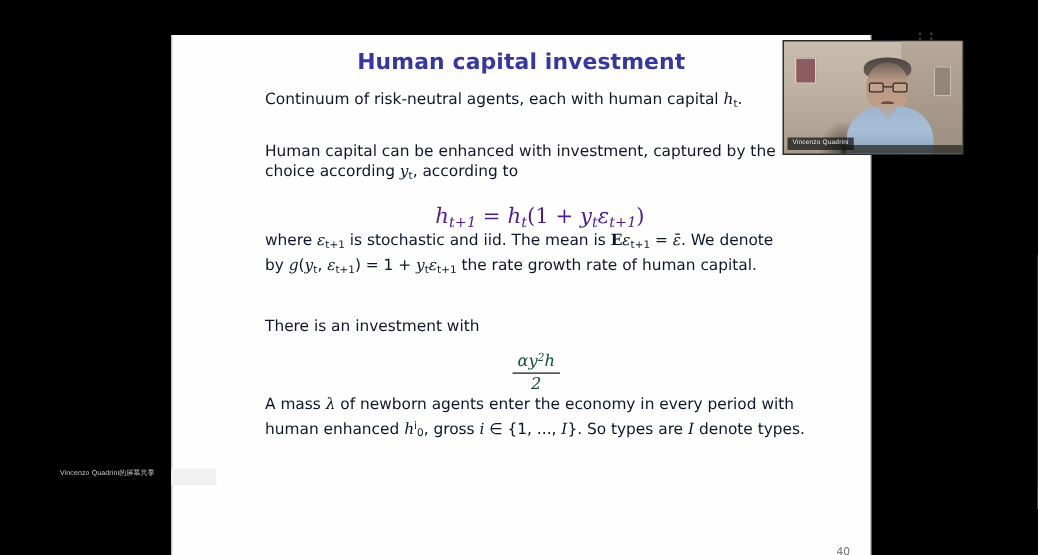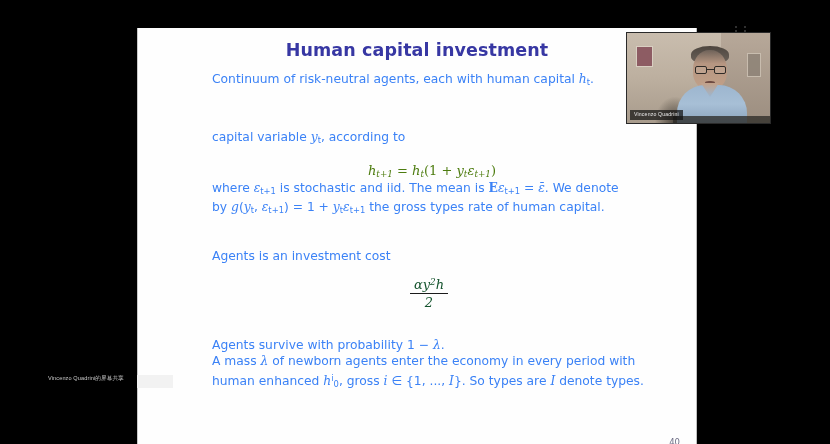--- a/index.html
+++ b/index.html
@@ -47,41 +47,41 @@
     font-weight: bold;
     color: #3737a3;
     letter-spacing: 0.1px;
     margin-top: 12px;
     font-family: "DejaVu Sans", sans-serif;
   }
 
   .body-block {
     font-size: 12.3px;
     line-height: 16.5px;
-    color: #3b82f6;
+    color: #0f172a;
     margin-left: 58px;
     margin-right: 10px;
     font-family: "DejaVu Sans", sans-serif;
   }
 
   .b1 { margin-top: 11px; }
   .b2 { margin-top: 22px; }
   .b3 { }
   .b4 { margin-top: 29px; }
   .b5 { margin-top: 26px; }
   .b6 { }
 
   .eq {
     text-align: center;
-    font-size: 13px;
+    font-size: 17px;
     margin-top: 14px;
     margin-left: 30px;
     font-family: "DejaVu Serif", serif;
     font-style: italic;
-    color: #4d7c0f;
+    color: #4c1d95;
   }
 
   .eq2 {
     text-align: center;
     margin-top: 12px;
     margin-left: 24px;
     font-family: "DejaVu Serif", serif;
     font-style: italic;
     color: #14532d;
   }
@@ -293,45 +293,42 @@
   <div class="slide">
     <div class="slide-inner">
 
       <div class="slide-title">Human capital investment</div>
 
       <div class="body-block b1">
         <span>Continuum of risk-neutral agents, each with human capital </span><i class="mi">h</i><sub class="mi">t</sub><span>.</span>
       </div>
 
       <div class="body-block b2">
-        <br>
-        <span>capital variable </span><i class="mi">y</i><sub class="mi">t</sub><span>, according to</span>
+        <span>Human capital can be enhanced with investment, captured by the</span><br>
+        <span>choice according </span><i class="mi">y</i><sub class="mi">t</sub><span>, according to</span>
       </div>
 
       <div class="eq">
         <i class="mi">h</i><sub>t+1</sub><span class="up"> = </span><i class="mi">h</i><sub>t</sub><span class="up">(1 + </span><i class="mi">y</i><sub>t</sub><i class="mi">ε</i><sub>t+1</sub><span class="up">)</span>
       </div>
 
       <div class="body-block b3">
         <span>where </span><i class="mi">ε</i><sub>t+1</sub><span> is stochastic and iid.  The mean is </span><span class="bb">E</span><i class="mi">ε</i><sub>t+1</sub><span> = </span><i class="mi">ε̄</i><span>.  We denote</span><br>
-        <span>by </span><i class="mi">g</i><span>(</span><i class="mi">y</i><sub>t</sub><span>, </span><i class="mi">ε</i><sub>t+1</sub><span>) = 1 + </span><i class="mi">y</i><sub>t</sub><i class="mi">ε</i><sub>t+1</sub><span> the gross types rate of human capital.</span>
-      </div>
-
-      <div class="body-block b4">Agents is an investment cost</div>
+        <span>by </span><i class="mi">g</i><span>(</span><i class="mi">y</i><sub>t</sub><span>, </span><i class="mi">ε</i><sub>t+1</sub><span>) = 1 + </span><i class="mi">y</i><sub>t</sub><i class="mi">ε</i><sub>t+1</sub><span> the rate growth rate of human capital.</span>
+      </div>
+
+      <div class="body-block b4">There is an investment with</div>
 
       <div class="eq2">
         <span class="frac">
           <span class="num"><i class="mi">α</i><i class="mi">y</i><sup>2</sup><i class="mi">h</i></span>
           <span class="den">2</span>
         </span>
       </div>
 
-      <div class="body-block b5">
-        <span>Agents survive with probability 1 − </span><i class="mi">λ</i><span>.</span>
-      </div>
 
       <div class="body-block b6">
         <span>A mass </span><i class="mi">λ</i><span> of newborn agents enter the economy in every period with</span><br>
         <span>human enhanced </span><i class="mi">h</i><sup class="mi">i</sup><sub>0</sub><span>, gross </span><i class="mi">i</i><span> ∈ {1, ..., </span><i class="mi">I</i><span>}.  So types are </span><i class="mi">I</i><span> denote types.</span>
       </div>
 
       <div class="slide-pagenum">40</div>
     </div>
   </div>
 

